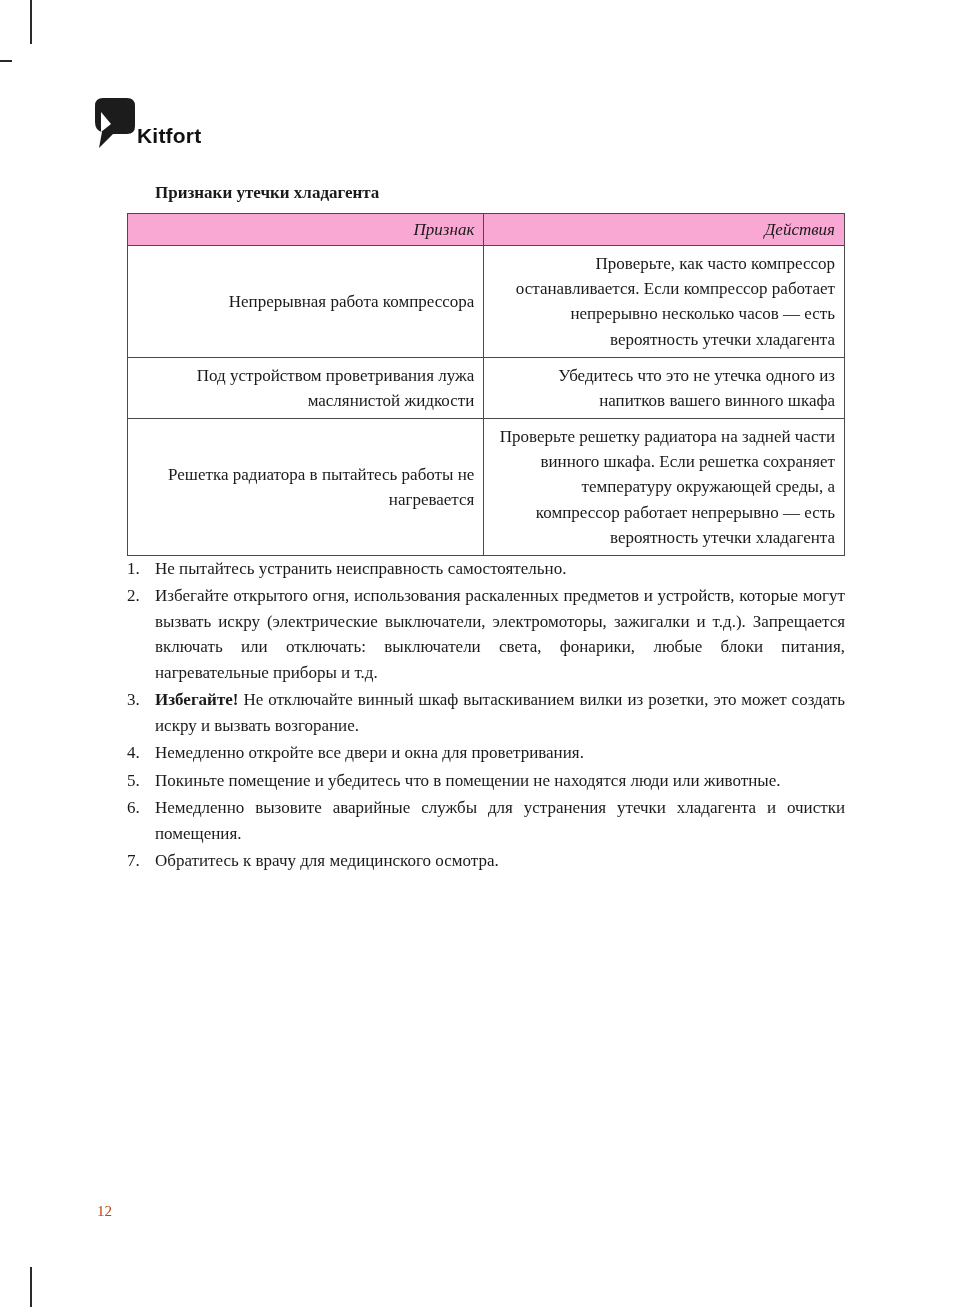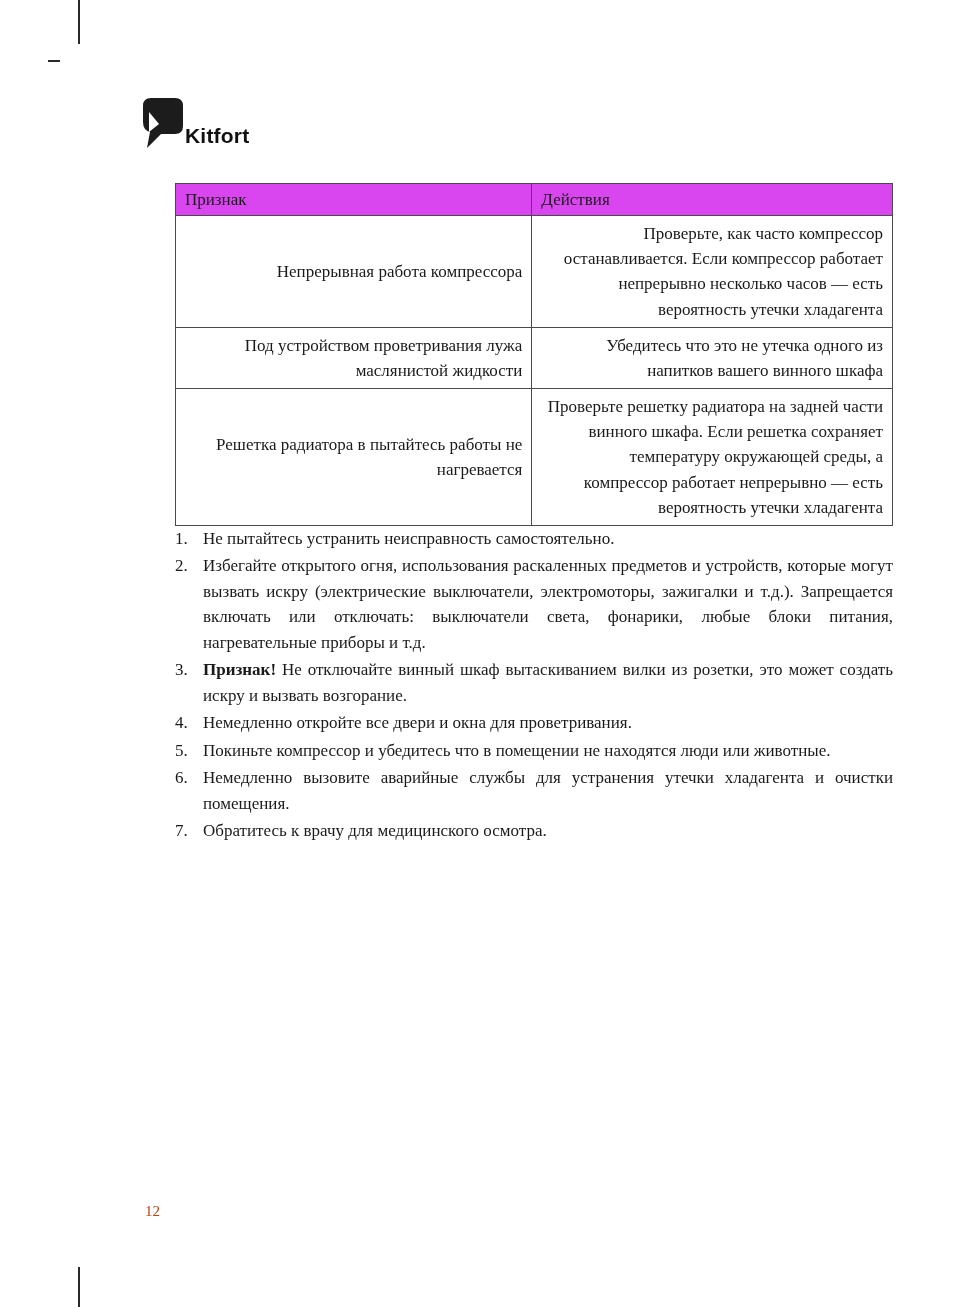--- a/index.html
+++ b/index.html
@@ -5,21 +5,20 @@
   * { margin: 0; padding: 0; box-sizing: border-box; }
   html, body { background: #ffffff; }
   .page {
     position: relative;
     width: 878px;
     height: 1307px;
     background: #ffffff;
     font-family: "Liberation Serif", "DejaVu Serif", serif;
     color: #1a1a1a;
     overflow: hidden;
-    margin-left: 48px;
   }
   
   .mark { position: absolute; background: #2a2a2a; }
   .mark-tl { left: 30px; top: 0; width: 2px; height: 44px; }
   .mark-tr { left: 924px; top: 0; width: 2px; height: 44px; }
   .mark-lh { left: 0; top: 60px; width: 12px; height: 2px; }
   .mark-bl { left: 30px; bottom: 0; width: 2px; height: 40px; }
   .mark-br { left: 924px; bottom: 0; width: 2px; height: 40px; }
 
   
@@ -67,24 +66,25 @@
     font-size: 17px;
     line-height: 1.48;
   }
   table.signs th, table.signs td {
     border: 1px solid #4a4a4a;
     padding: 5px 9px;
     vertical-align: middle;
     text-align: right;
   }
   table.signs th {
-    background: #d946ef;
+    background: #f9a8d4;
     font-weight: normal;
-    text-align: left;
+    text-align: right;
     padding: 3px 9px;
+    font-style: italic;
   }
   table.signs .col-sign { width: 49.7%; }
   table.signs .col-action { width: 50.3%; }
   td.action-cell { vertical-align: top; }
 
   .seq-heading {
     font-weight: bold;
     font-size: 17px;
     line-height: 1.5;
     text-indent: 28px;
@@ -131,20 +131,21 @@
     <svg class="logo-icon" viewBox="0 0 40 52" xmlns="http://www.w3.org/2000/svg">
       <path d="M8 0 H32 Q40 0 40 8 V28 Q40 36 32 36 H18 L4 50 L7 34 Q0 32 0 24 V8 Q0 0 8 0 Z" fill="#1c1c1c"></path>
       <path d="M6 14 L16 26 L6 34 Z" fill="#ffffff"></path>
     </svg>
     <span class="brand">Kitfort</span>
   </div>
 
   <div class="content">
 
 
+    <div class="section-heading">Признаки утечки хладагента</div>
 
     <table class="signs">
       <colgroup>
         <col class="col-sign">
         <col class="col-action">
       </colgroup>
       <thead>
         <tr>
           <th>Признак</th>
           <th>Действия</th>
@@ -176,33 +177,33 @@
 
       <div class="num-item">
         <span class="num">2.</span>
         <span class="itext">Избегайте открытого огня, использования раскаленных предметов и устройств, которые могут вызвать искру (электрические выключатели, электромоторы, зажигалки и т.д.). Запрещается включать или отключать: выключатели света, фонарики, любые блоки питания, нагревательные приборы и т.д.</span>
       </div>
 
       <div class="num-item">
         <span class="num">3.</span>
         <span class="itext">
           <span class="warn-line" style="display:block;">
-            <span class="warn-bold">Признак!</span><span> Не отключайте винный шкаф вытаскиванием вилки из розетки, это может создать искру и вызвать возгорание.</span>
+            <span class="warn-bold">Избегайте!</span><span> Не отключайте винный шкаф вытаскиванием вилки из розетки, это может создать искру и вызвать возгорание.</span>
           </span>
         </span>
       </div>
 
       <div class="num-item">
         <span class="num">4.</span>
         <span class="itext">Немедленно откройте все двери и окна для проветривания.</span>
       </div>
 
       <div class="num-item">
         <span class="num">5.</span>
-        <span class="itext">Покиньте компрессор и убедитесь что в помещении не находятся люди или животные.</span>
+        <span class="itext">Покиньте помещение и убедитесь что в помещении не находятся люди или животные.</span>
       </div>
 
       <div class="num-item">
         <span class="num">6.</span>
         <span class="itext">Немедленно вызовите аварийные службы для устранения утечки хладагента и очистки помещения.</span>
       </div>
 
       <div class="num-item">
         <span class="num">7.</span>
         <span class="itext">Обратитесь к врачу для медицинского осмотра.</span>

